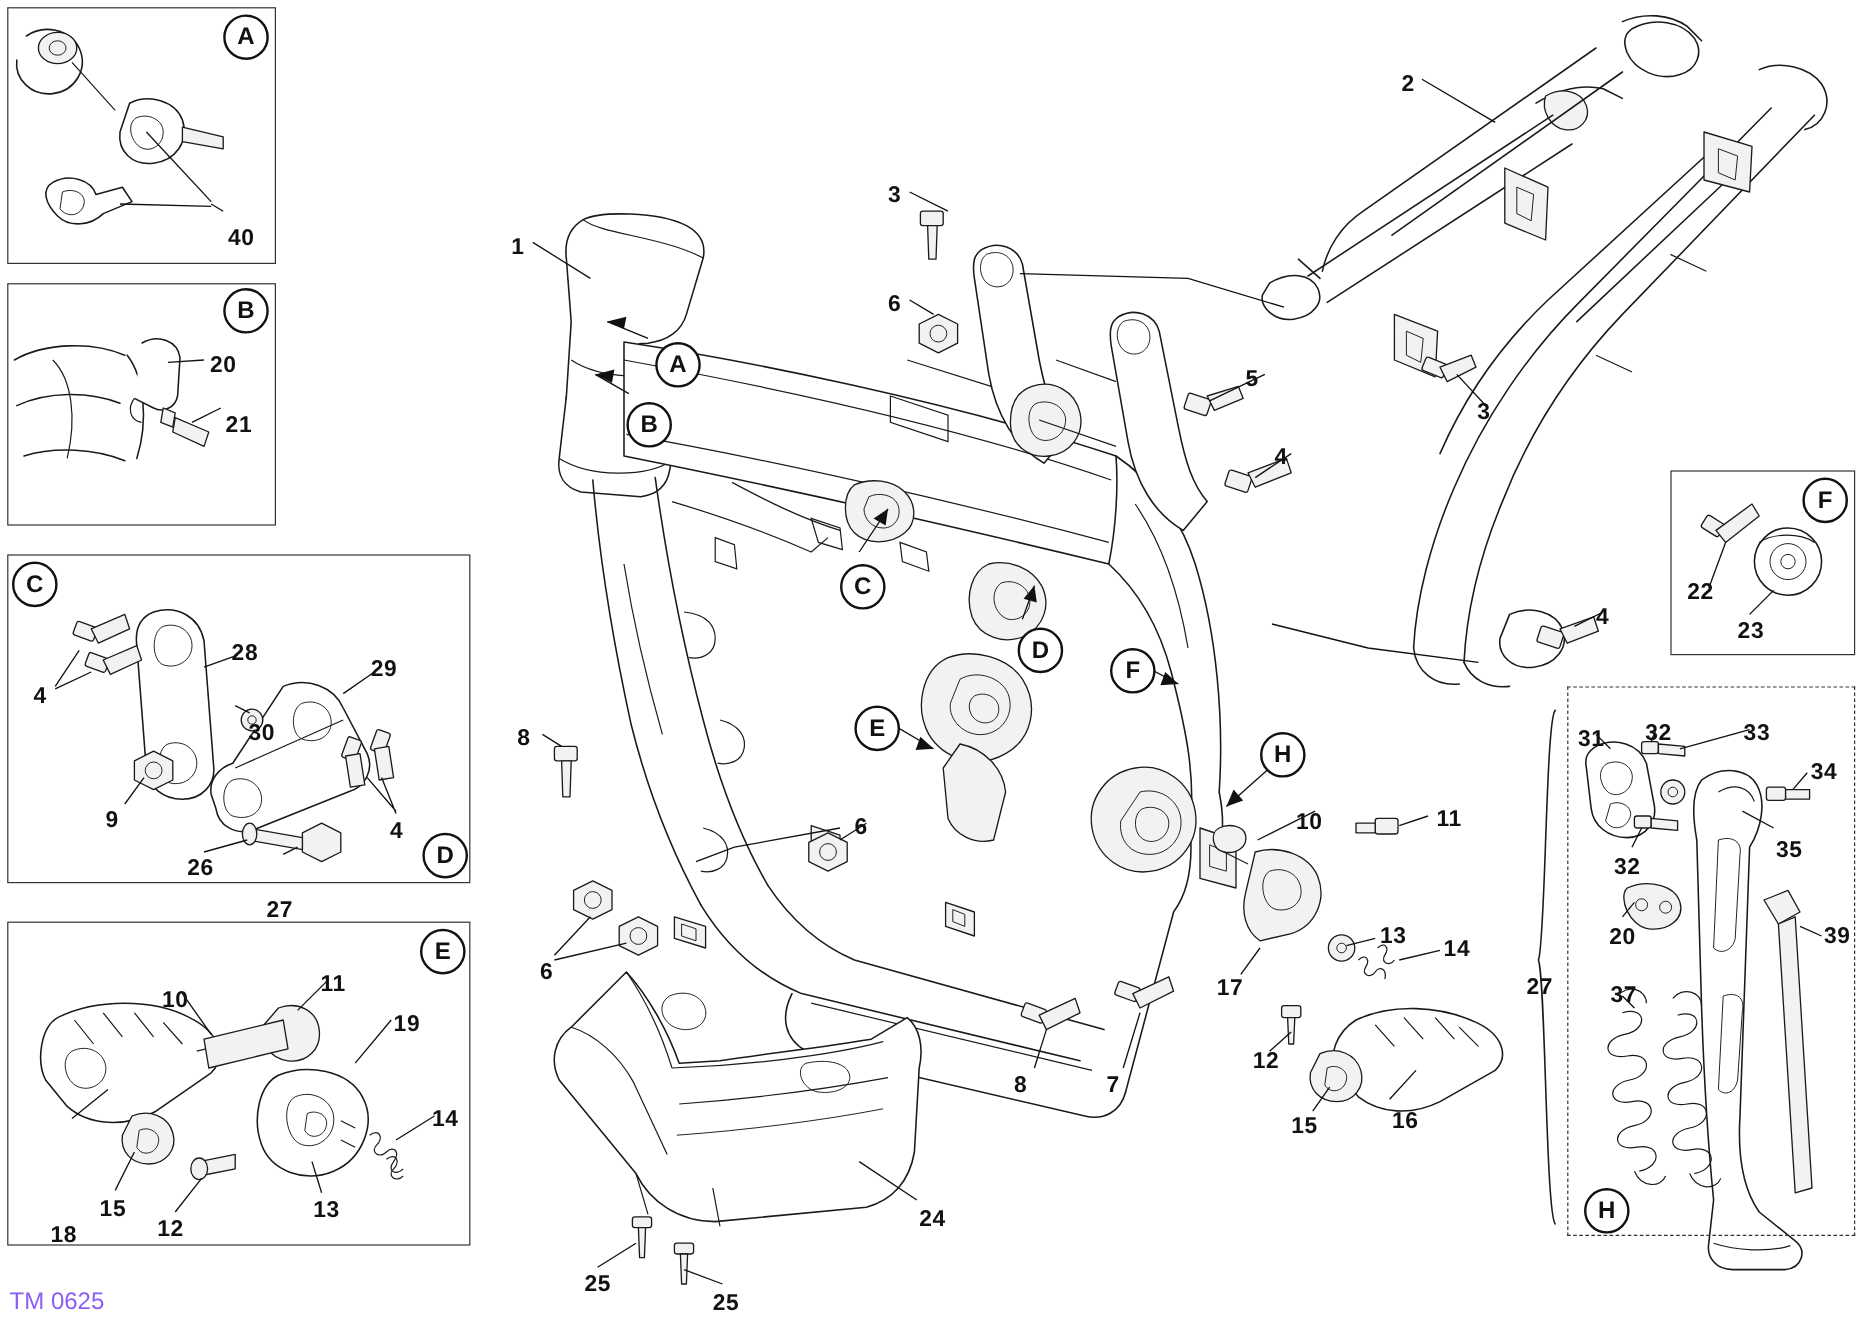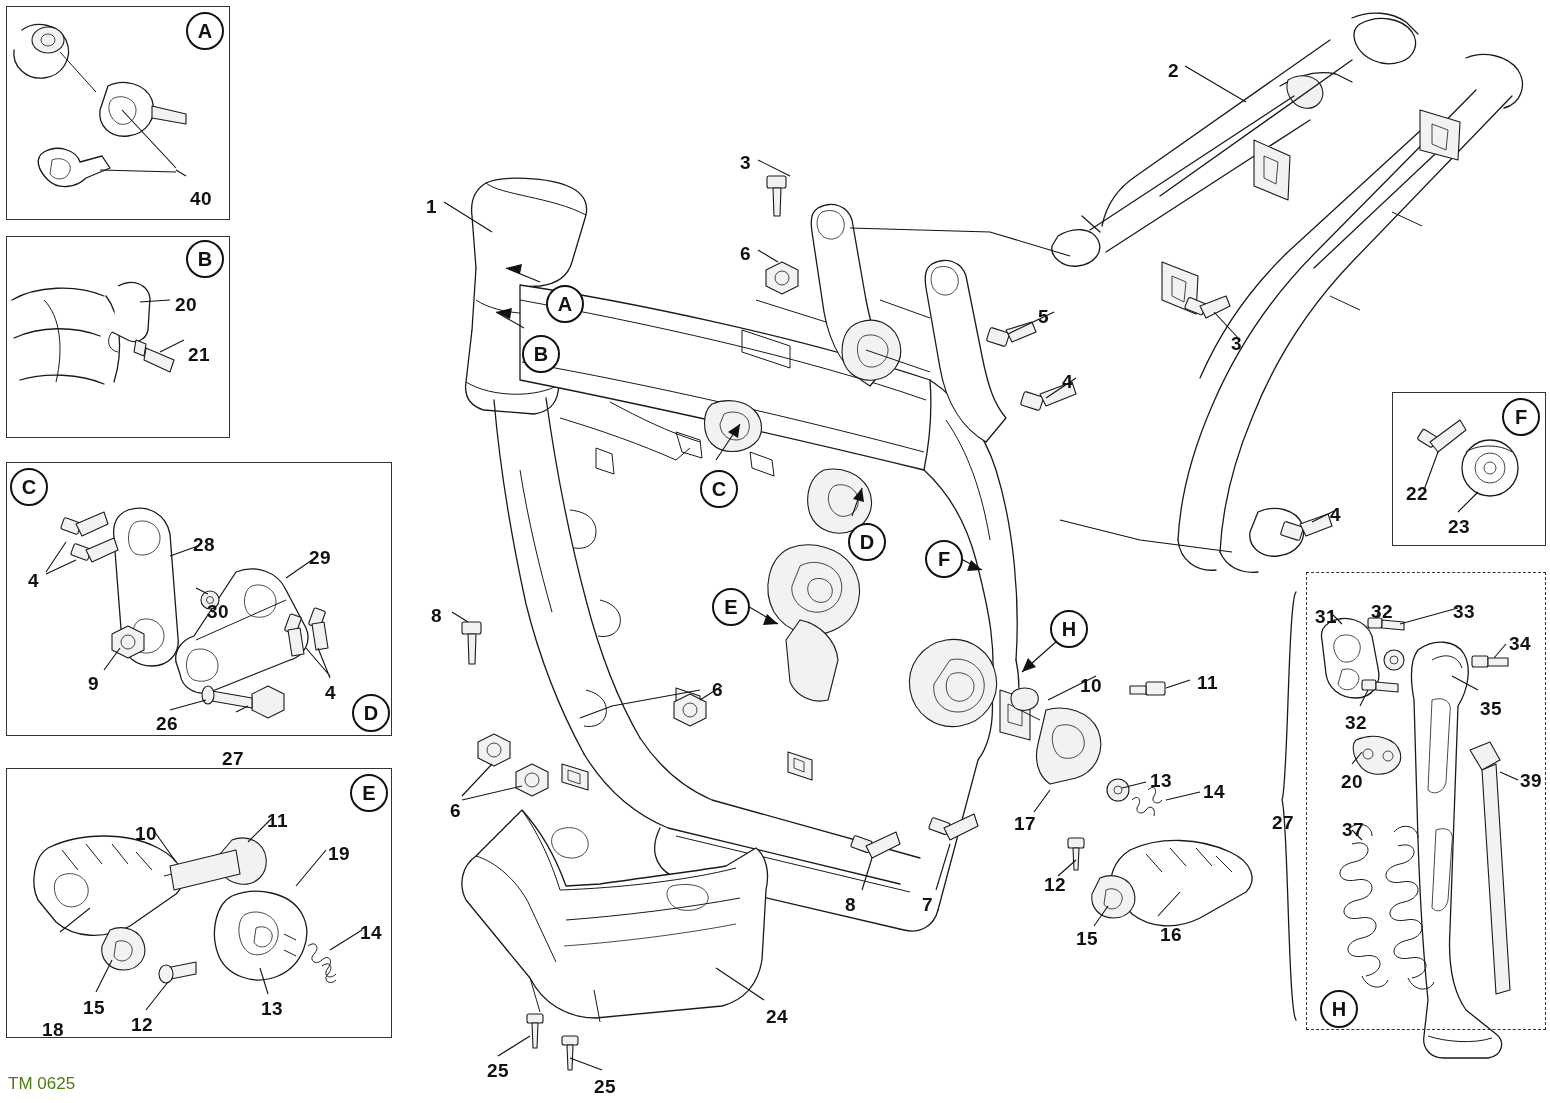--- a/index.html
+++ b/index.html
@@ -10,21 +10,21 @@
   .num{position:absolute;font-size:19px;font-weight:bold;color:#111;letter-spacing:0.5px;}
 
   
   .circ{position:absolute;width:34px;height:34px;border:2.2px solid #111;border-radius:50%;
         display:flex;align-items:center;justify-content:center;font-size:20px;font-weight:bold;color:#111;background:#fff;}
 
   
   .box{position:absolute;border:1.6px solid #333;background:transparent;}
   .box.dashed{border-style:dashed;border-width:1.4px;}
 
-  .code{position:absolute;left:8px;top:1074px;font-size:17px;color:#4d7c0f;}
+  .code{position:absolute;left:8px;top:1074px;font-size:20px;color:#8b5cf6;}
 
   svg.art{position:absolute;left:0;top:0;width:1550px;height:1103px;pointer-events:none;}
   .st{fill:none;stroke:#1a1a1a;stroke-width:1.3;stroke-linejoin:round;stroke-linecap:round;}
   .st2{fill:none;stroke:#1a1a1a;stroke-width:1.0;}
   .stf{fill:#ffffff;stroke:#1a1a1a;stroke-width:1.3;stroke-linejoin:round;}
   .stf2{fill:#f2f2f2;stroke:#1a1a1a;stroke-width:1.1;stroke-linejoin:round;}
   .thin{fill:none;stroke:#1a1a1a;stroke-width:0.8;}
   .lead{fill:none;stroke:#111;stroke-width:1.1;}
   .arrowhd{fill:#111;}
 </style>

